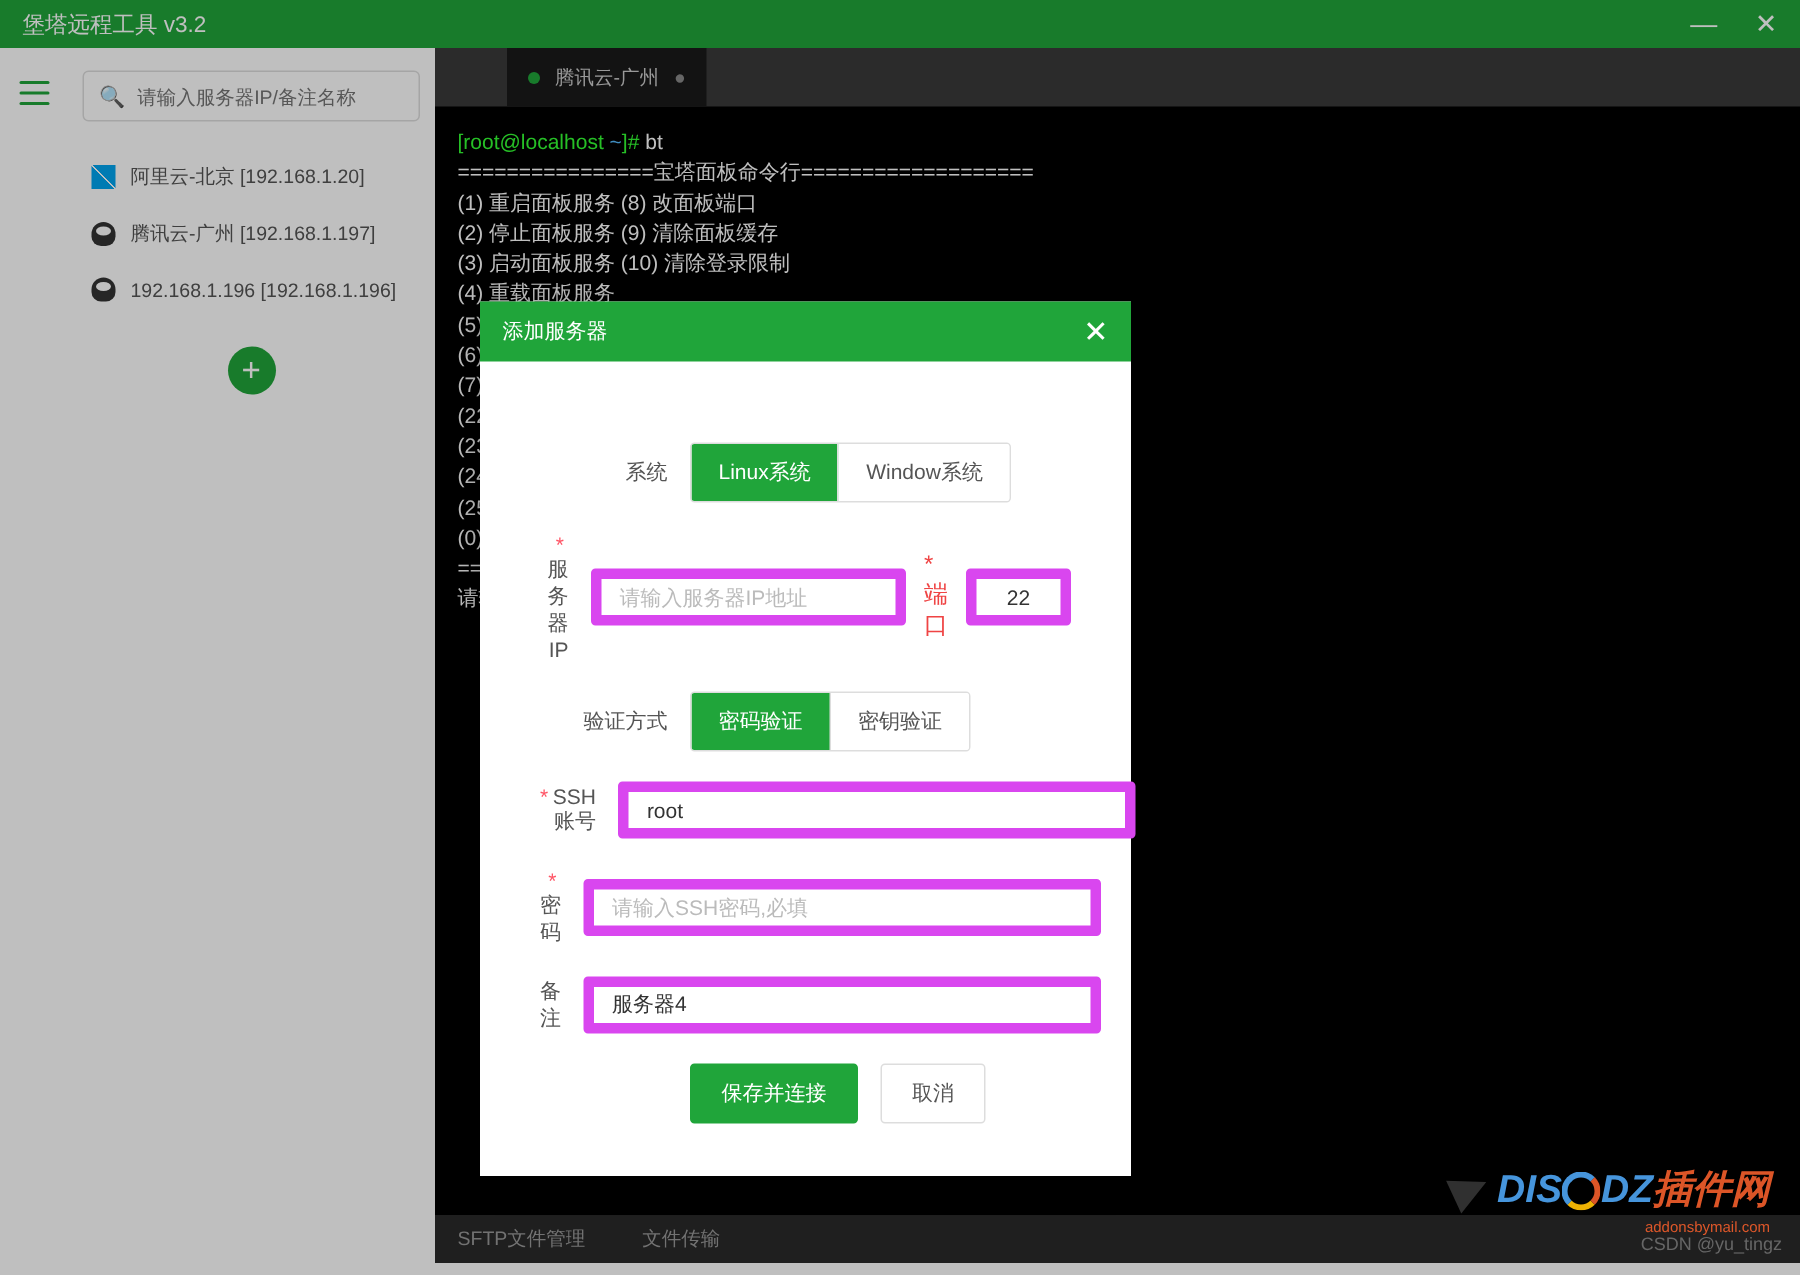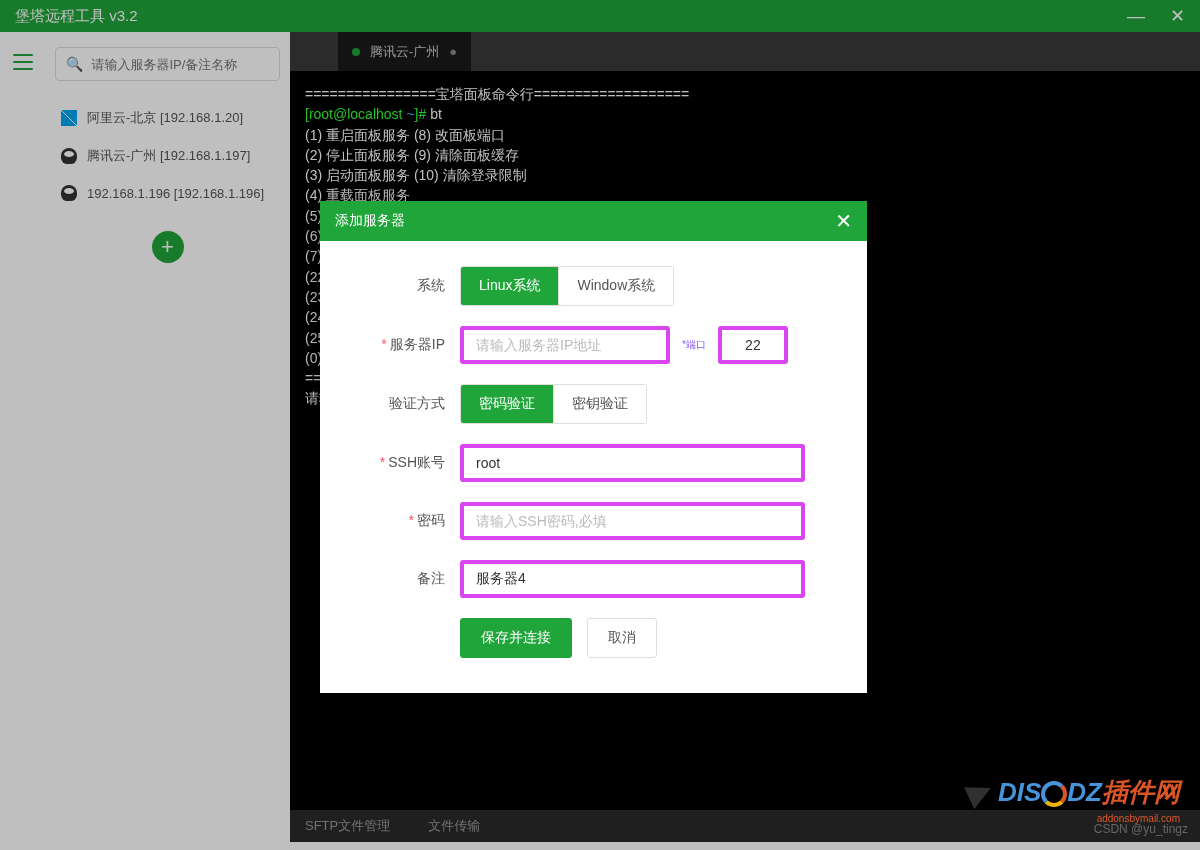--- a/index.html
+++ b/index.html
@@ -39,41 +39,41 @@
 .term-green { color: #3f3; display: inline; }
 .term-blue { color: #5bf; display: inline; }
 .term-white { color: #fff; display: inline; }
 
 .bottombar { height: 32px; background: #2a2a2a; display: flex; align-items: center; padding: 0 15px; gap: 38px; color: #999; font-size: 13px; }
 .bottombar span { cursor: pointer; }
 .watermark { position: absolute; right: 12px; bottom: 6px; color: #888; font-size: 12px; }
 
 .overlay { position: absolute; left: 0; top: 0; width: 100%; height: 100%; background: rgba(0,0,0,0.25); z-index: 5; pointer-events: none; }
 
-.modal { position: absolute; left: 320px; top: 201px; width: 547px; background: #fff; z-index: 10; box-shadow: 0 4px 20px rgba(0,0,0,0.3); }
+.modal { position: absolute; left: 320px; top: 201px; width: 434px; background: #fff; z-index: 10; box-shadow: 0 4px 20px rgba(0,0,0,0.3); }
 .modal-header { height: 40px; background: #20a53a; display: flex; align-items: center; justify-content: space-between; padding: 0 15px; color: #fff; font-size: 14px; }
 .modal-close { cursor: pointer; font-size: 20px; }
-.modal-body { padding: 25px 40px 35px; }
+.modal-body { padding: 25px 40px 35px; margin-top: 29px; }
 
 .form-row { display: flex; align-items: center; margin-bottom: 20px; }
 .form-label { width: 100px; text-align: right; font-size: 14px; color: #555; padding-right: 15px; }
 .form-label .req { color: #f56; margin-right: 3px; }
 .form-control { flex: 1; display: flex; gap: 12px; align-items: center; }
 
 .btn-group { display: flex; border: 1px solid #ddd; border-radius: 3px; overflow: hidden; }
 .btn-group button { padding: 10px 18px; border: none; background: #fff; font-size: 14px; color: #555; cursor: pointer; border-right: 1px solid #ddd; }
 .btn-group button:last-child { border-right: none; }
 .btn-group button.active { background: #20a53a; color: #fff; }
 
-.input { height: 38px; border: 4px solid #d946ef; border-radius: 3px; padding: 0 12px; font-size: 14px; outline: none; color: #333; }
+.input { height: 38px; border: 7px solid #d946ef; border-radius: 3px; padding: 0 12px; font-size: 14px; outline: none; color: #333; }
 .input::placeholder { color: #bbb; }
 .input-ip { width: 210px; }
 .input-port { width: 70px; text-align: center; }
 .input-full { width: 345px; }
-.port-label { font-size: 10px; color: #8b5cf6; }
+.port-label { font-size: 16px; color: #ef4444; }
 
 .modal-footer-row { display: flex; gap: 15px; margin-left: 100px; margin-top: 8px; }
 .btn { padding: 10px 20px; border-radius: 3px; font-size: 14px; cursor: pointer; border: 1px solid #ddd; background: #fff; color: #555; text-align: right; }
 .btn-primary { background: #20a53a; color: #fff; border-color: #20a53a; }
 
 .brand-watermark { position: absolute; right: 20px; bottom: 40px; z-index: 20; display: flex; align-items: center; gap: 6px; opacity: 0.95; }
 .brand-cursor { width: 0; height: 0; border-left: 24px solid #333; border-top: 12px solid transparent; border-bottom: 12px solid transparent; transform: rotate(-25deg); }
 .brand-text { font-size: 26px; font-weight: bold; font-style: italic; }
 .brand-text .b1 { color: #4a9de8; }
 .brand-text .b2 { color: #e85a2a; }
@@ -124,24 +124,24 @@
 
   <div class="content">
     <div class="tabs">
       <div class="tab">
         <span class="tab-dot"></span>
         <span>腾讯云-广州</span>
         <span class="tab-close">●</span>
       </div>
     </div>
     <div class="terminal">
-      <div>================宝塔面板命令行===================</div>
       <div>
         <span class="term-green">[root@localhost </span><span class="term-blue">~</span><span class="term-green">]# </span><span class="term-white">bt</span>
       </div>
+      <div>================宝塔面板命令行===================</div>
       <div>(1) 重启面板服务            (8)  改面板端口</div>
       <div>(2) 停止面板服务            (9)  清除面板缓存</div>
       <div>(3) 启动面板服务            (10) 清除登录限制</div>
       <div>(4) 重载面板服务</div>
       <div>(5)</div>
       <div>(6)</div>
       <div>(7)</div>
       <div>(22</div>
       <div>(23                                                    最新版 )</div>
       <div>(24</div>

